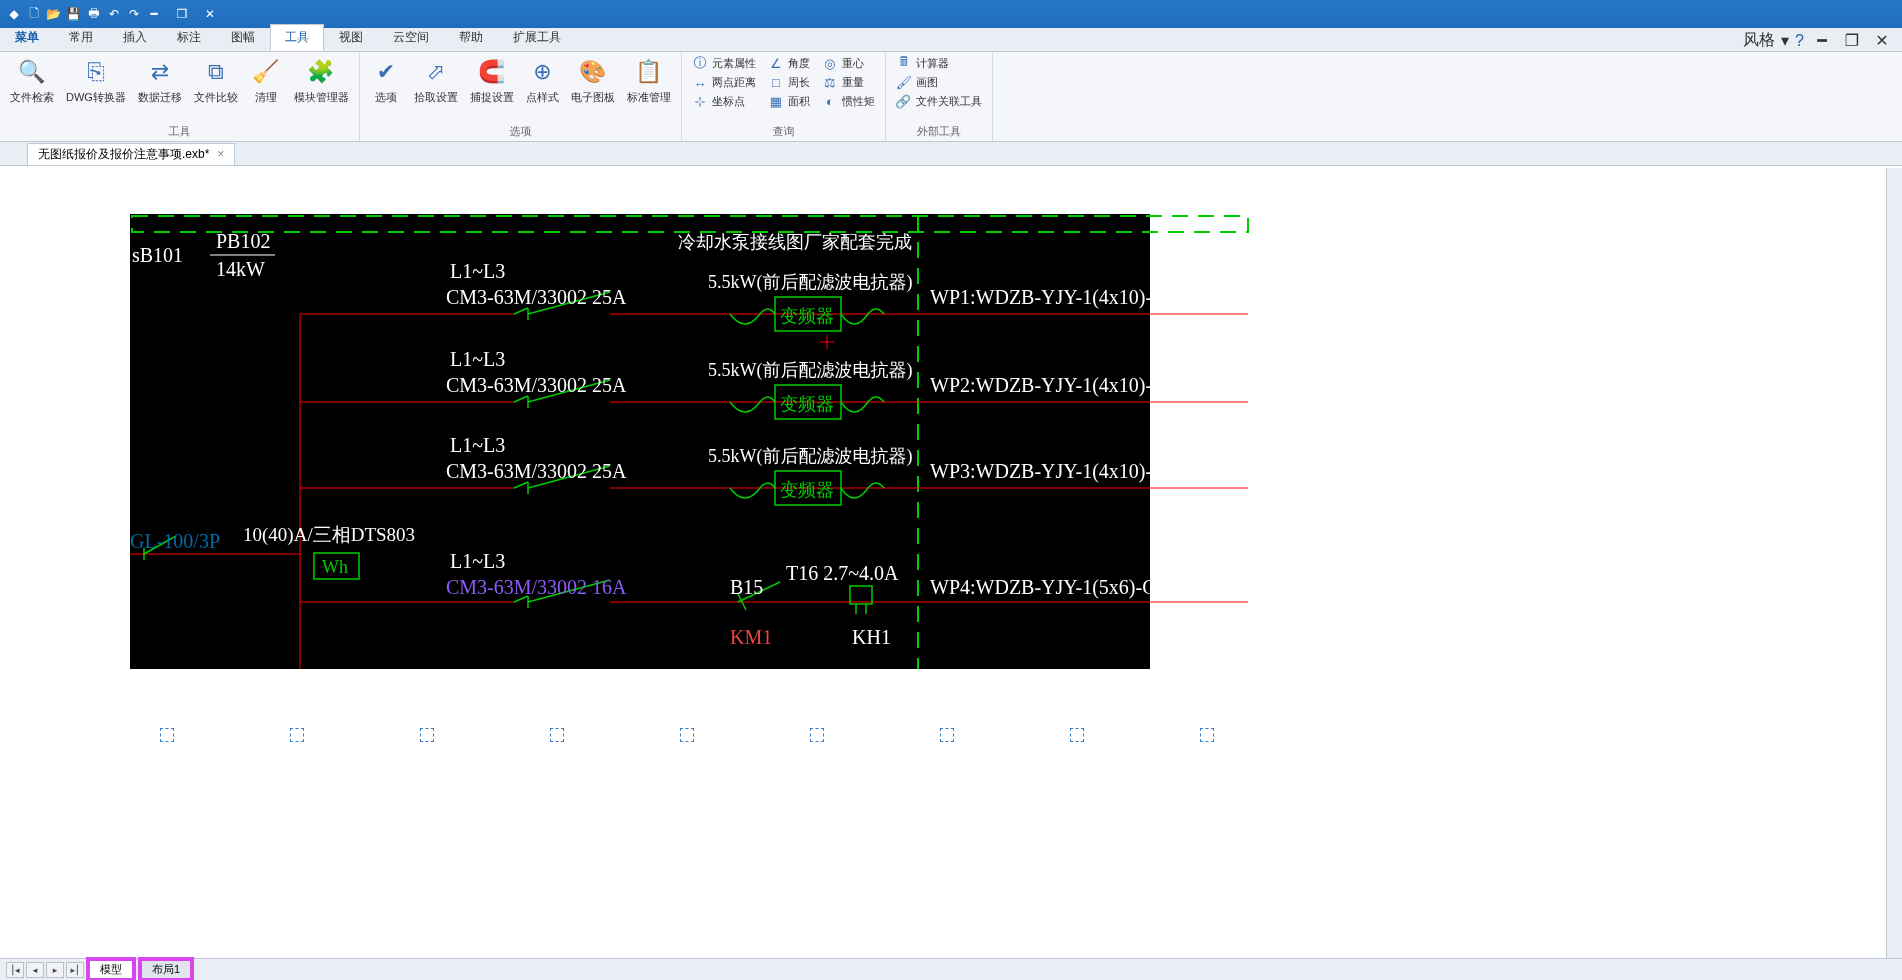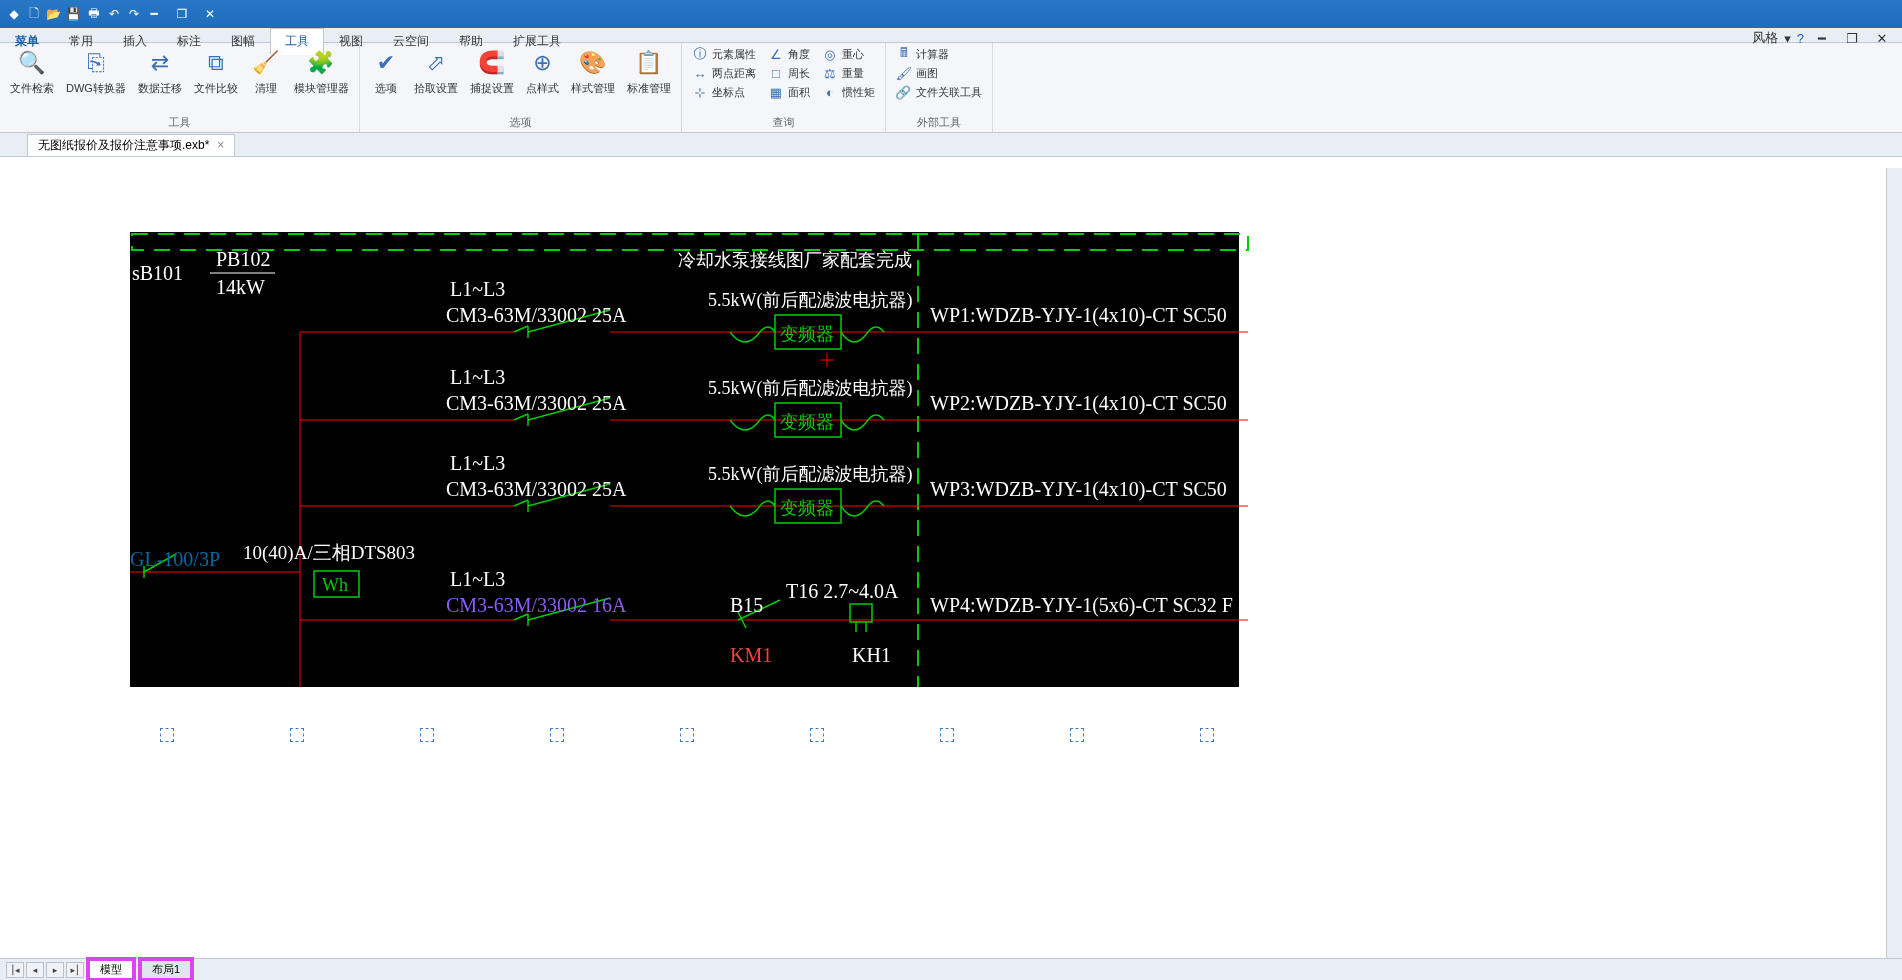--- a/index.html
+++ b/index.html
@@ -7,25 +7,25 @@
 
 
 .titlebar { height: 28px; background: linear-gradient(#2878c8, #1f6cbc); display: flex; align-items: center; color: #fff; font-size: 12px; }
 .titlebar-left { display: flex; align-items: center; gap: 4px; padding-left: 6px; }
 .qat-icon { width: 16px; height: 16px; display: inline-flex; align-items: center; justify-content: center; color: #fff; font-size: 12px; }
 .titlebar-center { flex: 1; text-align: center; }
 .titlebar-right { display: flex; gap: 4px; padding-right: 6px; }
 .win-btn { width: 24px; height: 20px; display: flex; align-items: center; justify-content: center; color: #fff; cursor: pointer; }
 
 
-.menubar { height: 15px; background: #e9eef5; display: flex; align-items: flex-start; border-bottom: 1px solid #c0c8d4; }
+.menubar { height: 24px; background: #e9eef5; display: flex; align-items: flex-end; border-bottom: 1px solid #c0c8d4; }
 .menu-tab { padding: 4px 14px; font-size: 12px; color: #333; cursor: pointer; border: 1px solid transparent; }
 .menu-tab.first { color: #1c5fa8; font-weight: bold; }
 .menu-tab.active { background: #fff; border: 1px solid #c0c8d4; border-bottom: 1px solid #fff; color: #1c5fa8; }
-.menubar-right { margin-left: auto; display: flex; align-items: center; gap: 6px; padding-right: 8px; font-size: 13px; color: #333; }
+.menubar-right { margin-left: auto; display: flex; align-items: center; gap: 6px; padding-right: 8px; font-size: 16px; color: #333; }
 
 
 .ribbon { height: 90px; background: #f4f6fa; border-bottom: 1px solid #c0c8d4; display: flex; }
 .ribbon-group { display: flex; flex-direction: column; border-right: 1px solid #d5dbe5; padding: 2px 4px 0 4px; }
 .ribbon-group-body { flex: 1; display: flex; align-items: flex-start; }
 .ribbon-group-label { text-align: center; font-size: 11px; color: #666; padding: 2px 0; }
 .rbtn-big { display: flex; flex-direction: column; align-items: center; justify-content: center; padding: 2px 6px; cursor: pointer; font-size: 11px; color: #333; min-width: 40px; }
 .rbtn-big .ricon { width: 32px; height: 32px; display: flex; align-items: center; justify-content: center; font-size: 22px; color: #3a6fb5; margin-bottom: 2px; }
 .rbtn-list { display: flex; flex-direction: column; gap: 1px; }
 .rbtn-small { display: flex; align-items: center; gap: 4px; padding: 1px 6px; cursor: pointer; font-size: 11px; color: #333; white-space: nowrap; }
@@ -35,21 +35,21 @@
 .doc-tabs-row { height: 24px; background: #e9eef5; border-bottom: 1px solid #c0c8d4; display: flex; align-items: center; padding-left: 27px; }
 .doc-tab { display: flex; align-items: center; gap: 8px; padding: 2px 10px; font-size: 12px; background: #fff; border: 1px solid #c0c8d4; border-bottom: none; cursor: pointer; }
 .doc-tab .close-x { color: #888; cursor: pointer; }
 
 
 .left-col { position: absolute; left: 0; top: 168px; width: 22px; display: flex; flex-direction: column; gap: 6px; align-items: center; }
 .left-col .lc-icon { width: 18px; height: 18px; font-size: 14px; color: #555; cursor: pointer; }
 
 
 .canvas-wrap { position: absolute; left: 0; top: 168px; right: 0; bottom: 22px; background: #fff; overflow: hidden; }
-.cad-canvas { position: absolute; left: 130px; top: 64px; width: 1109px; height: 455px; background: #000; }
+.cad-canvas { position: absolute; left: 130px; top: 46px; width: 1020px; height: 455px; background: #000; }
 
 
 .cad-text { position: absolute; font-family: "SimSun", serif; font-size: 20px; white-space: nowrap; }
 
 
 .view-tabs { position: absolute; left: 0; bottom: 0; right: 0; height: 22px; background: #e9eef5; border-top: 1px solid #c0c8d4; display: flex; align-items: center; padding-left: 6px; gap: 2px; }
 .vt-btn { width: 18px; height: 16px; border: 1px solid #b8c0cc; background: #f0f2f6; display: flex; align-items: center; justify-content: center; font-size: 9px; color: #444; cursor: pointer; }
 .vt-tab { padding: 1px 10px; font-size: 11px; border: 4px solid #d946ef; background: #fff; cursor: pointer; }
 .vt-tab.inactive { background: #e0e4ec; }
 
@@ -146,21 +146,21 @@
       <div class="rbtn-big">
           <span class="ricon">🧲</span>
           <span>捕捉设置</span>
         </div>
       <div class="rbtn-big">
           <span class="ricon">⊕</span>
           <span>点样式</span>
         </div>
       <div class="rbtn-big">
           <span class="ricon">🎨</span>
-          <span>样式管理</span>
+          <span>电子图板</span>
         </div>
       <div class="rbtn-big">
           <span class="ricon">📋</span>
           <span>标准管理</span>
         </div>
     </div>
     <div class="ribbon-group-label">选项</div>
   </div>
 
   <div class="ribbon-group">

